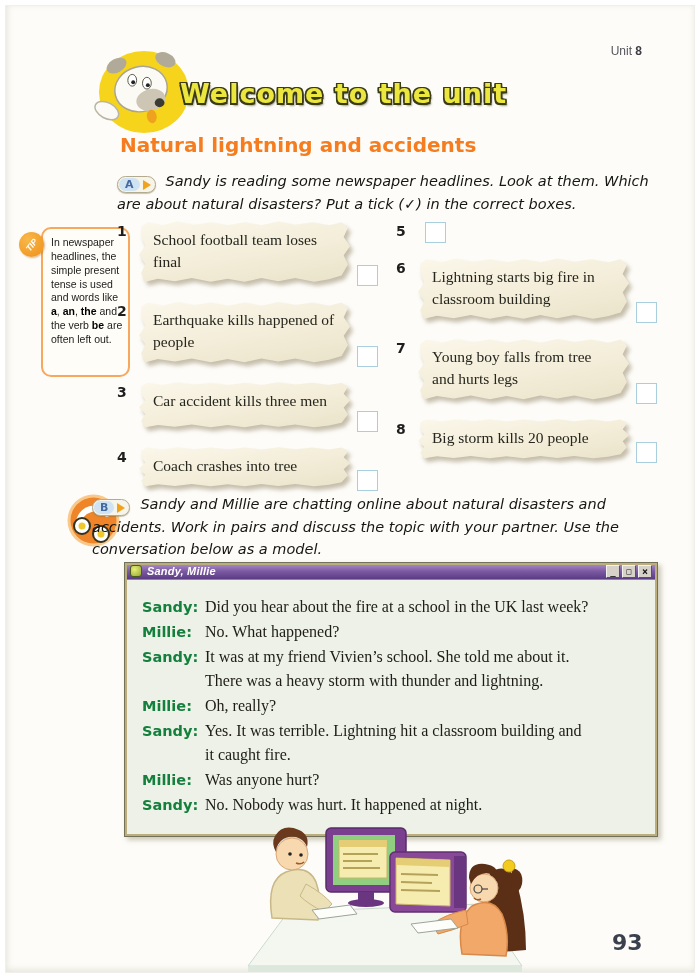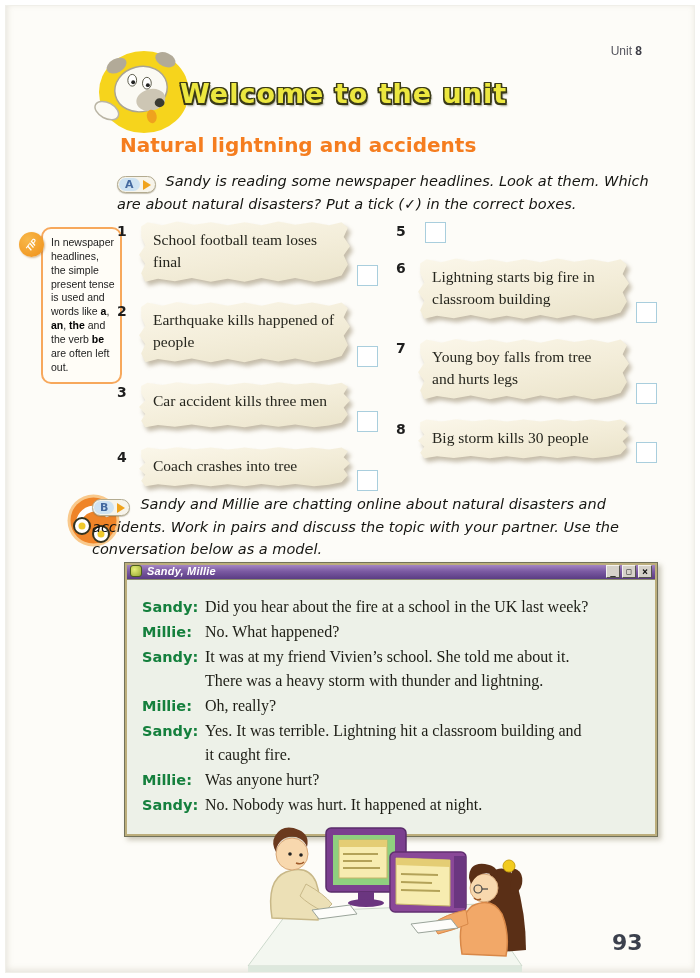--- a/index.html
+++ b/index.html
@@ -28,21 +28,21 @@
   .intro-b { position:absolute; left:86px;  top:487px; width:575px; }
   .ab-badge {
     display:inline-flex; align-items:center; gap:3px; vertical-align:-2px; margin-right:10px;
     background:#f7f4ea; border:1px solid #b3ab90; border-radius:9px; padding:1px 4px 1px 1px;
     font-style:normal; box-shadow:0 1px 1px rgba(120,110,80,.4);
   }
   .ab-badge .letter { font-weight:bold; font-size:11px; line-height:13px; color:#44699f; background:#cfe3f2; border-radius:7px; padding:0 6px; }
   .ab-badge .play { width:0; height:0; border-left:8px solid #f0a31c; border-top:5px solid transparent; border-bottom:5px solid transparent; }
 
   
-  .tip-box { position:absolute; left:35px; top:221px; width:81px; min-height:150px; background:#fffdf7;
+  .tip-box { position:absolute; left:35px; top:221px; width:89px; min-height:150px; background:#fffdf7;
              border:2px solid #f7a85c; border-radius:10px; padding:7px 5px 7px 8px;
              font-size:10.5px; line-height:1.32; color:#222; }
   .tip-box b { color:#000; }
   .tip-circle { position:absolute; left:13px; top:226px; width:25px; height:25px; border-radius:50%;
                 background:radial-gradient(circle at 35% 30%, #f8b84a, #ef8f17); display:flex; align-items:center; justify-content:center;
                 box-shadow:1px 1px 2px rgba(150,90,10,.4); }
   .tip-circle span { transform:rotate(-52deg); font-style:italic; font-weight:bold; font-size:8.5px; color:#fff; }
 
   
   .headlines { position:absolute; left:111px; top:215px; width:540px; display:flex; gap:18px; }
@@ -178,21 +178,21 @@
             <div class="strip">
               <div class="hl-text">Young boy falls from tree and hurts legs</div>
             </div>
           </div>
         <div class="hl-check"></div>
       </div>
       <div class="hl-row single">
         <div class="hl-num">8</div>
         <div class="strip-wrap">
             <div class="strip">
-              <div class="hl-text">Big storm kills 30 people</div>
+              <div class="hl-text">Big storm kills 20 people</div>
             </div>
           </div>
         <div class="hl-check"></div>
       </div>
     </div>
   </div>
 
   <svg class="pair-icon" viewBox="0 0 53 53">
     <circle cx="26.5" cy="26.5" r="26" fill="#f9c98c"></circle>
     <circle cx="26.5" cy="26.5" r="23" fill="#ef8428"></circle>

